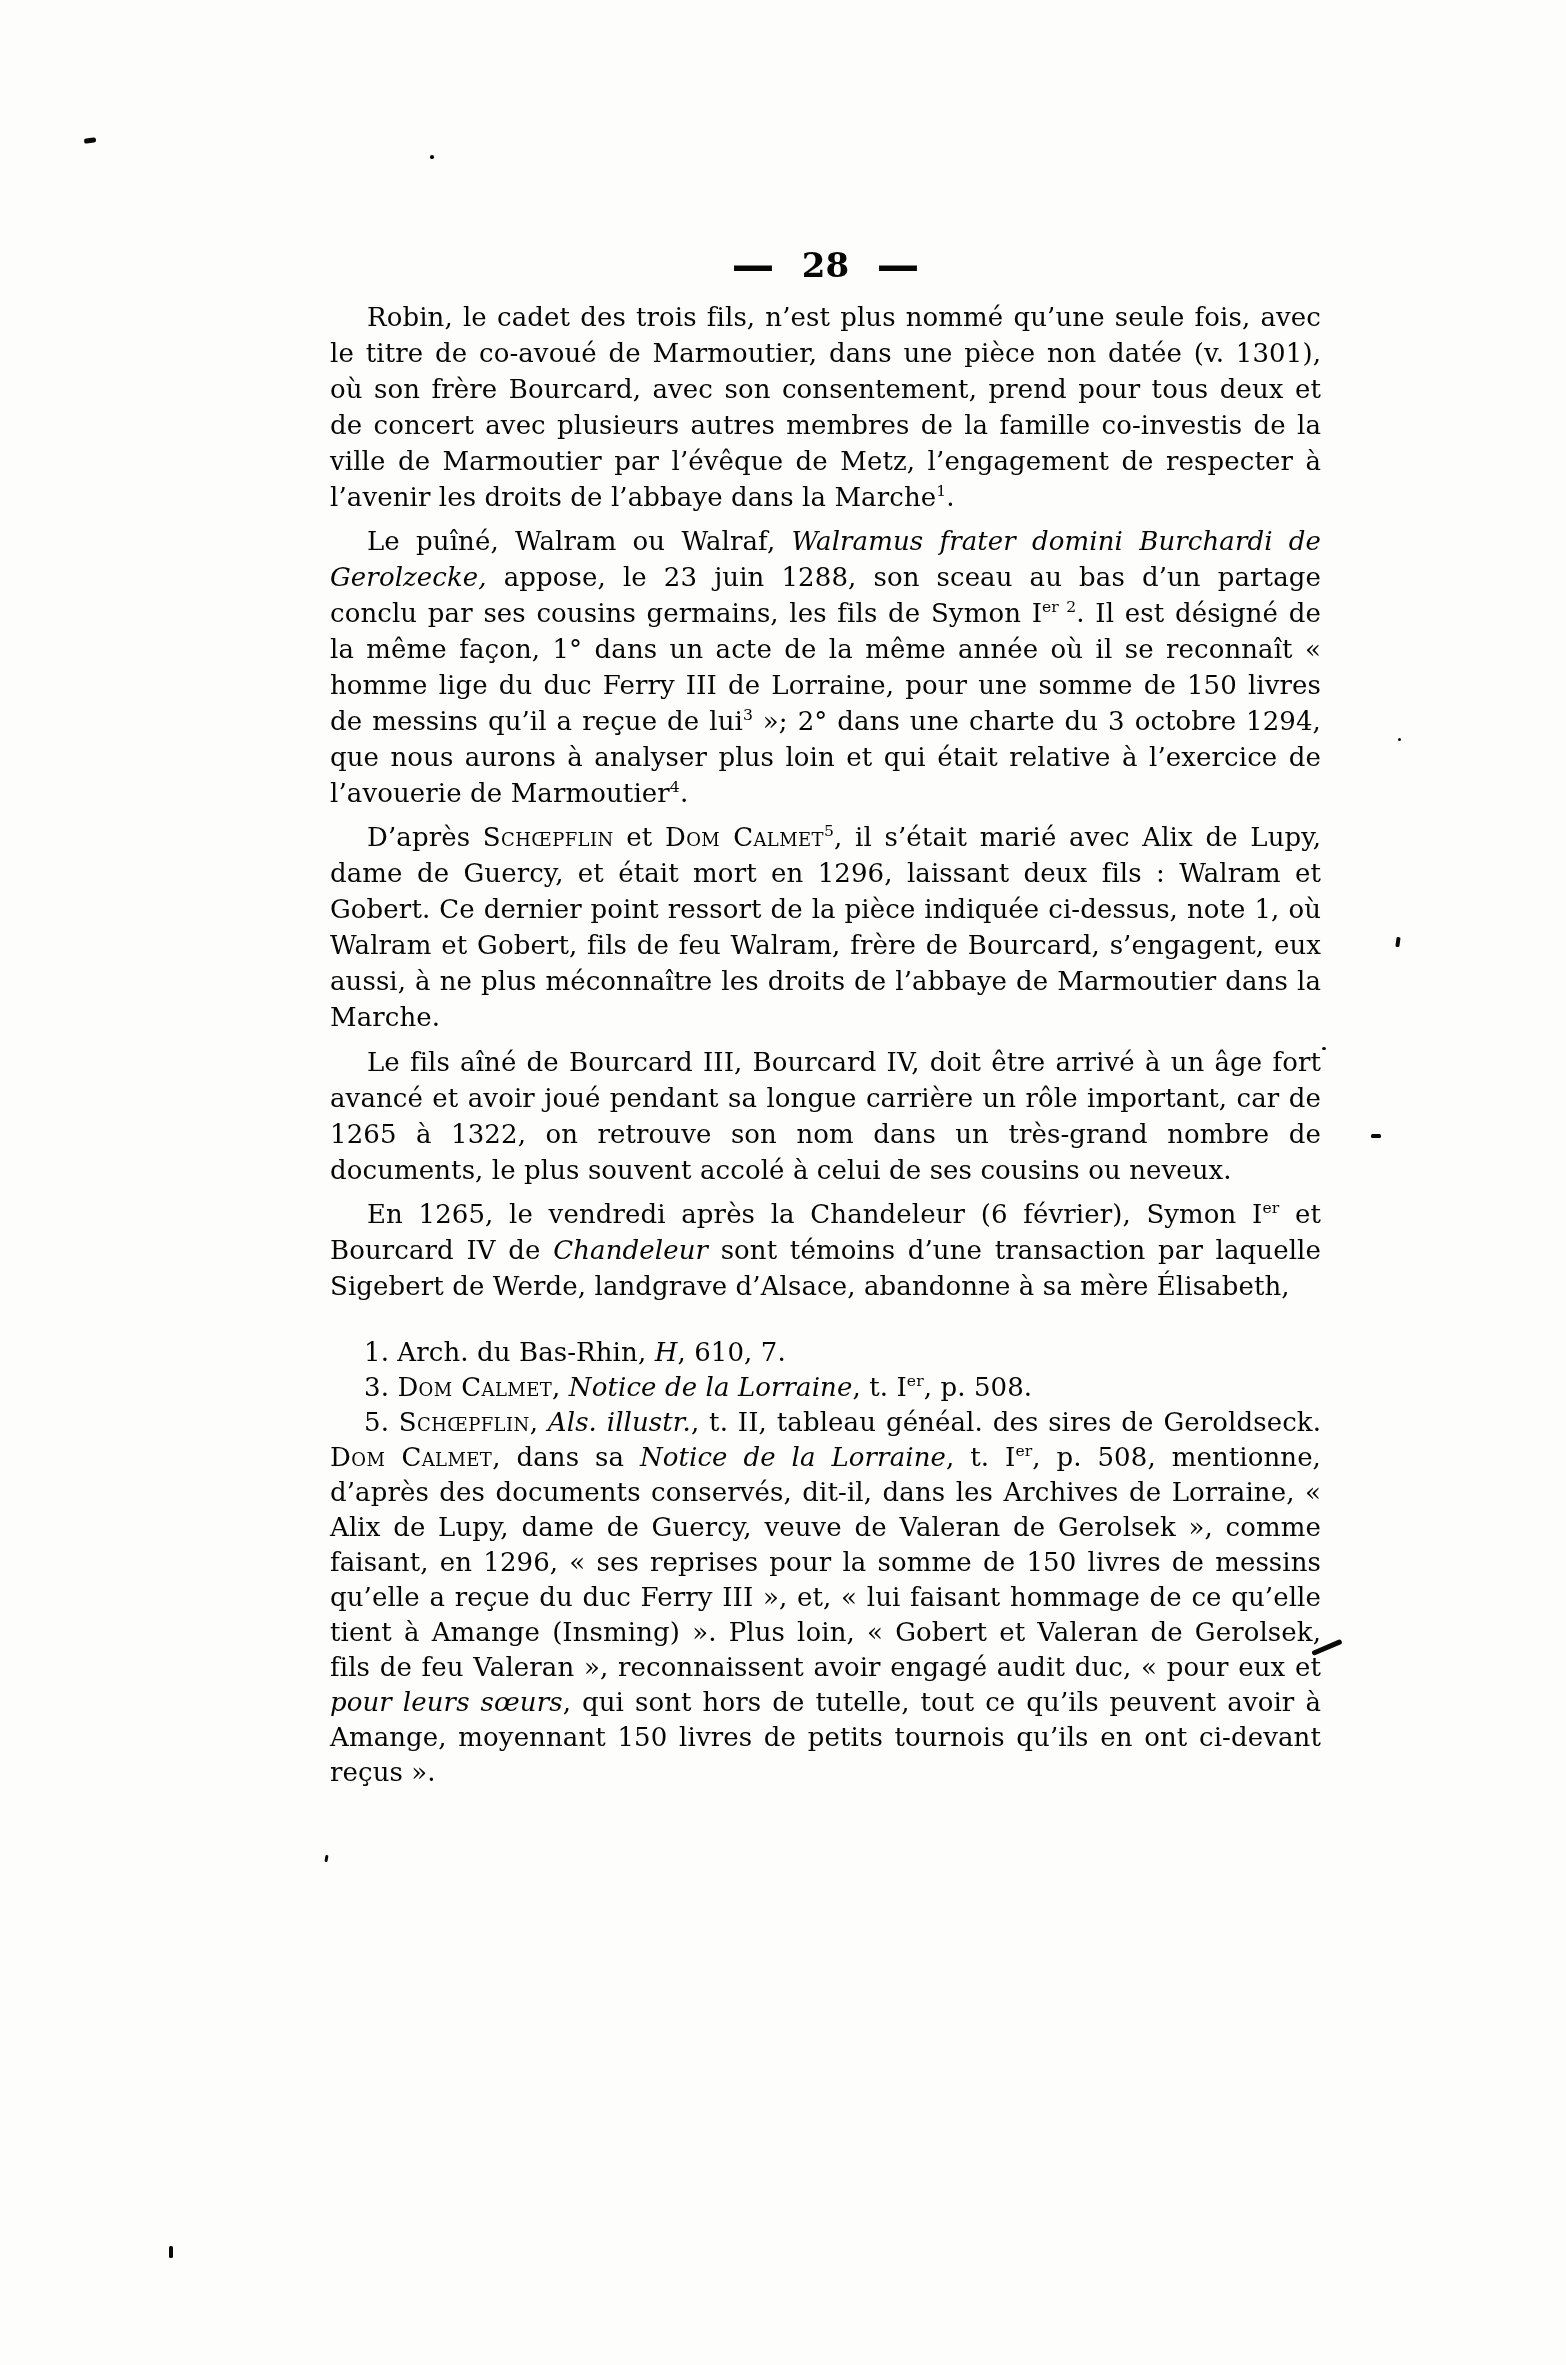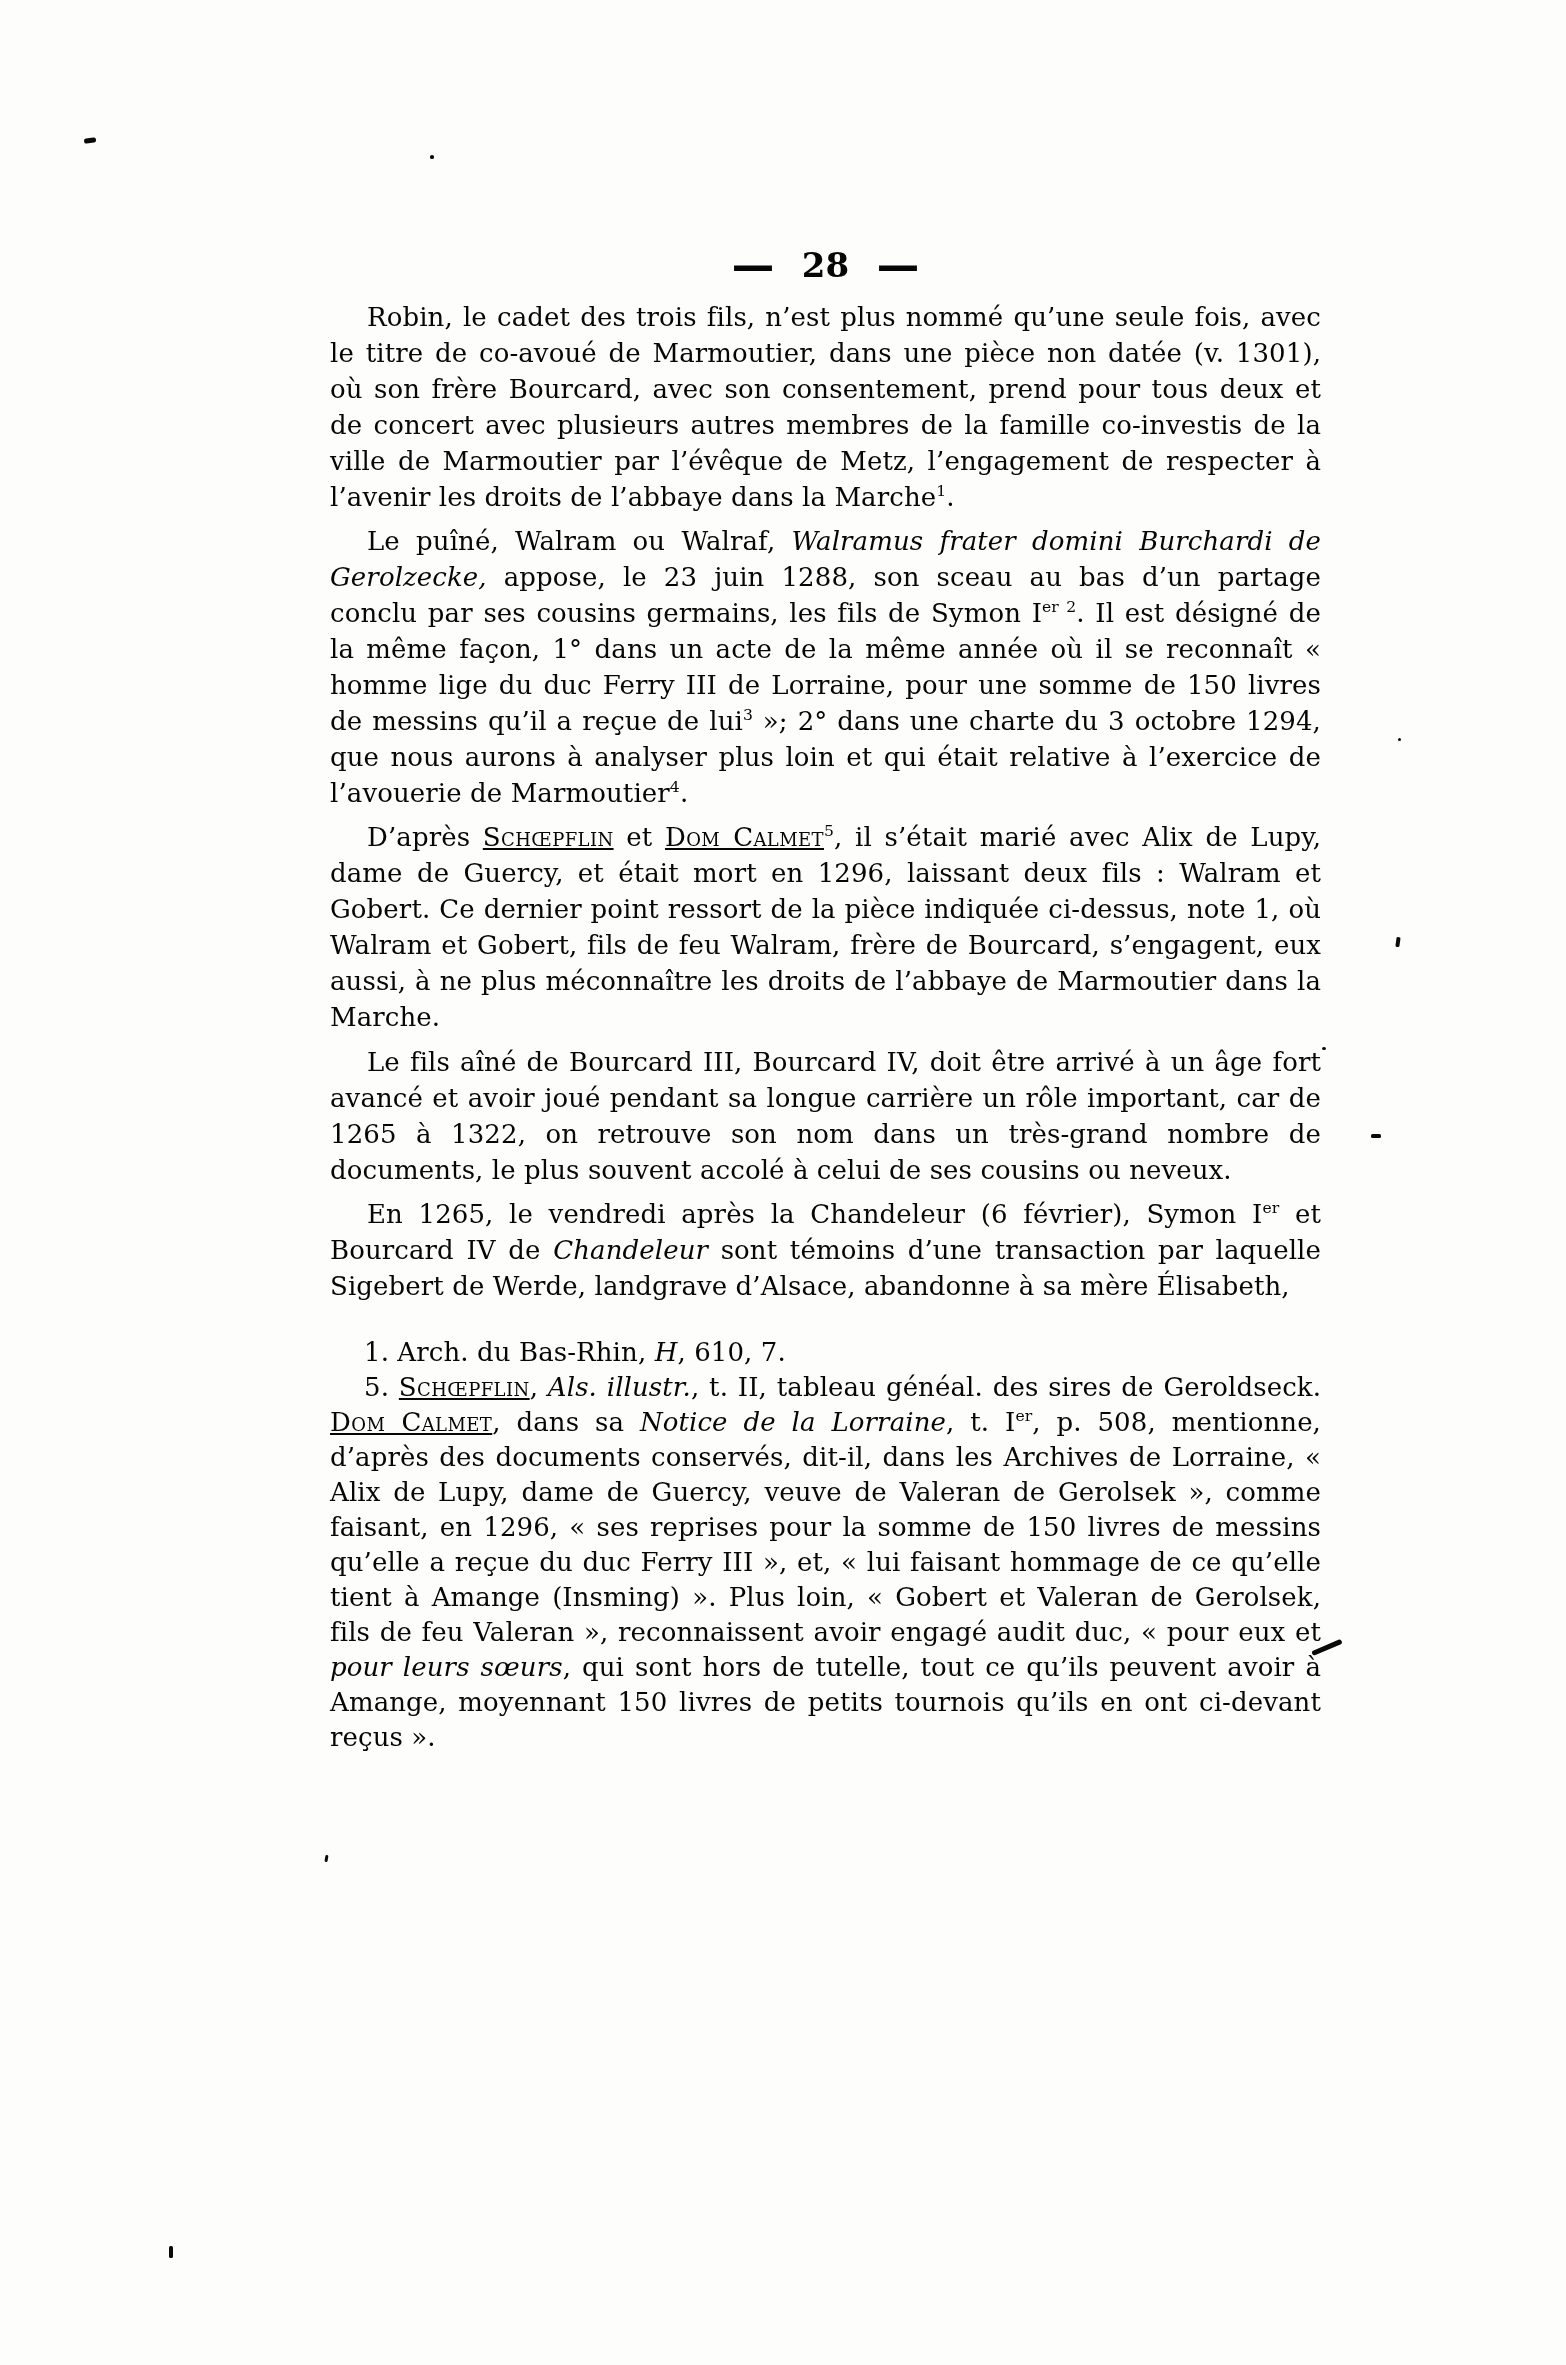--- a/index.html
+++ b/index.html
@@ -46,21 +46,21 @@
   }
   .fn-par{
     font-size:26px;
     line-height:35px;
     text-align:justify;
     text-indent:34px;
     letter-spacing:0.1px;
     margin:0;
   }
   .it{font-style:italic;}
-  .sc{font-variant:small-caps;letter-spacing:0.4px;text-decoration:underline;}
+  .sc{font-variant:small-caps;letter-spacing:0.4px;}
   .sup{vertical-align:super;font-size:60%;line-height:0;}
   .artifact{
     position:absolute;
     background:#0a0a0a;
   }
 </style>
 </head>
 <body>
 
 <div class="page" style="background: rgb(253, 253, 252); color: rgb(6, 6, 6);">
@@ -76,20 +76,21 @@
     <div>
         <p class="body-par"><span>Robin, le cadet des trois fils, n’est plus nommé qu’une seule fois, avec le titre de co-avoué de Marmoutier, dans une pièce non datée (v. 1301), où son frère Bourcard, avec son consentement, prend pour tous deux et de concert avec plusieurs autres membres de la famille co-investis de la ville de Marmoutier par l’évêque de Metz, l’engagement de respecter à l’avenir les droits de l’abbaye dans la Marche</span><span class="sup">1</span><span>.</span></p>
         <p class="body-par"><span>Le puîné, Walram ou Walraf, </span><span class="it">Walramus frater domini Burchardi de Gerolzecke,</span><span> appose, le 23 juin 1288, son sceau au bas d’un partage conclu par ses cousins germains, les fils de Symon I</span><span class="sup">er 2</span><span>. Il est désigné de la même façon, 1° dans un acte de la même année où il se reconnaît « homme lige du duc Ferry III de Lorraine, pour une somme de 150 livres de messins qu’il a reçue de lui</span><span class="sup">3</span><span> »; 2° dans une charte du 3 octobre 1294, que nous aurons à analyser plus loin et qui était relative à l’exercice de l’avouerie de Marmoutier</span><span class="sup">4</span><span>.</span></p>
         <p class="body-par"><span>D’après </span><span class="sc">Schœpflin</span><span> et </span><span class="sc">Dom Calmet</span><span class="sup">5</span><span>, il s’était marié avec Alix de Lupy, dame de Guercy, et était mort en 1296, laissant deux fils : Walram et Gobert. Ce dernier point ressort de la pièce indiquée ci-dessus, note 1, où Walram et Gobert, fils de feu Walram, frère de Bourcard, s’engagent, eux aussi, à ne plus méconnaître les droits de l’abbaye de Marmoutier dans la Marche.</span></p>
         <p class="body-par"><span>Le fils aîné de Bourcard III, Bourcard IV, doit être arrivé à un âge fort avancé et avoir joué pendant sa longue carrière un rôle important, car de 1265 à 1322, on retrouve son nom dans un très-grand nombre de documents, le plus souvent accolé à celui de ses cousins ou neveux.</span></p>
         <p class="body-par"><span>En 1265, le vendredi après la Chandeleur (6 février), Symon I</span><span class="sup">er</span><span> et Bourcard IV de </span><span class="it">Chandeleur</span><span> sont témoins d’une transaction par laquelle Sigebert de Werde, landgrave d’Alsace, abandonne à sa mère Élisabeth,</span></p>
       </div>
 
     <div class="fnotes">
         <p class="fn-par"><span>1. Arch. du Bas-Rhin, </span><span class="it">H</span><span>, 610, 7.</span></p>
+        <p class="fn-par"><span>3. </span><span class="sc">Dom Calmet</span><span>, </span><span class="it">Notice de la Lorraine</span><span>, t. I</span><span class="sup">er</span><span>, p. 508.</span></p>
         <p class="fn-par"><span>5. </span><span class="sc">Schœpflin</span><span>, </span><span class="it">Als. illustr.</span><span>, t. II, tableau généal. des sires de Geroldseck. </span><span class="sc">Dom Calmet</span><span>, dans sa </span><span class="it">Notice de la Lorraine</span><span>, t. I</span><span class="sup">er</span><span>, p. 508, mentionne, d’après des documents conservés, dit-il, dans les Archives de Lorraine, « Alix de Lupy, dame de Guercy, veuve de Valeran de Gerolsek », comme faisant, en 1296, « ses reprises pour la somme de 150 livres de messins qu’elle a reçue du duc Ferry III », et, « lui faisant hommage de ce qu’elle tient à Amange (Insming) ». Plus loin, « Gobert et Valeran de Gerolsek, fils de feu Valeran », reconnaissent avoir engagé audit duc, « pour eux et </span><span class="it">pour leurs sœurs</span><span>, qui sont hors de tutelle, tout ce qu’ils peuvent avoir à Amange, moyennant 150 livres de petits tournois qu’ils en ont ci-devant reçus ».</span></p>
       </div>
 
   </div>
 
   <div class="artifact" style="left:84px;top:138px;width:12px;height:4.5px;border-radius:2.2px;transform:rotate(-8deg);"></div>
   <div class="artifact" style="left:430px;top:155px;width:3.7px;height:3.7px;border-radius:50%;"></div>
   <div class="artifact" style="left:1398px;top:738px;width:3px;height:3px;border-radius:50%;"></div>
   <div class="artifact" style="left:1396px;top:937px;width:3.7px;height:9.7px;border-radius:1.5px;transform:rotate(8deg);"></div>
   <div class="artifact" style="left:1322px;top:1047px;width:3.7px;height:3px;border-radius:50%;"></div>

